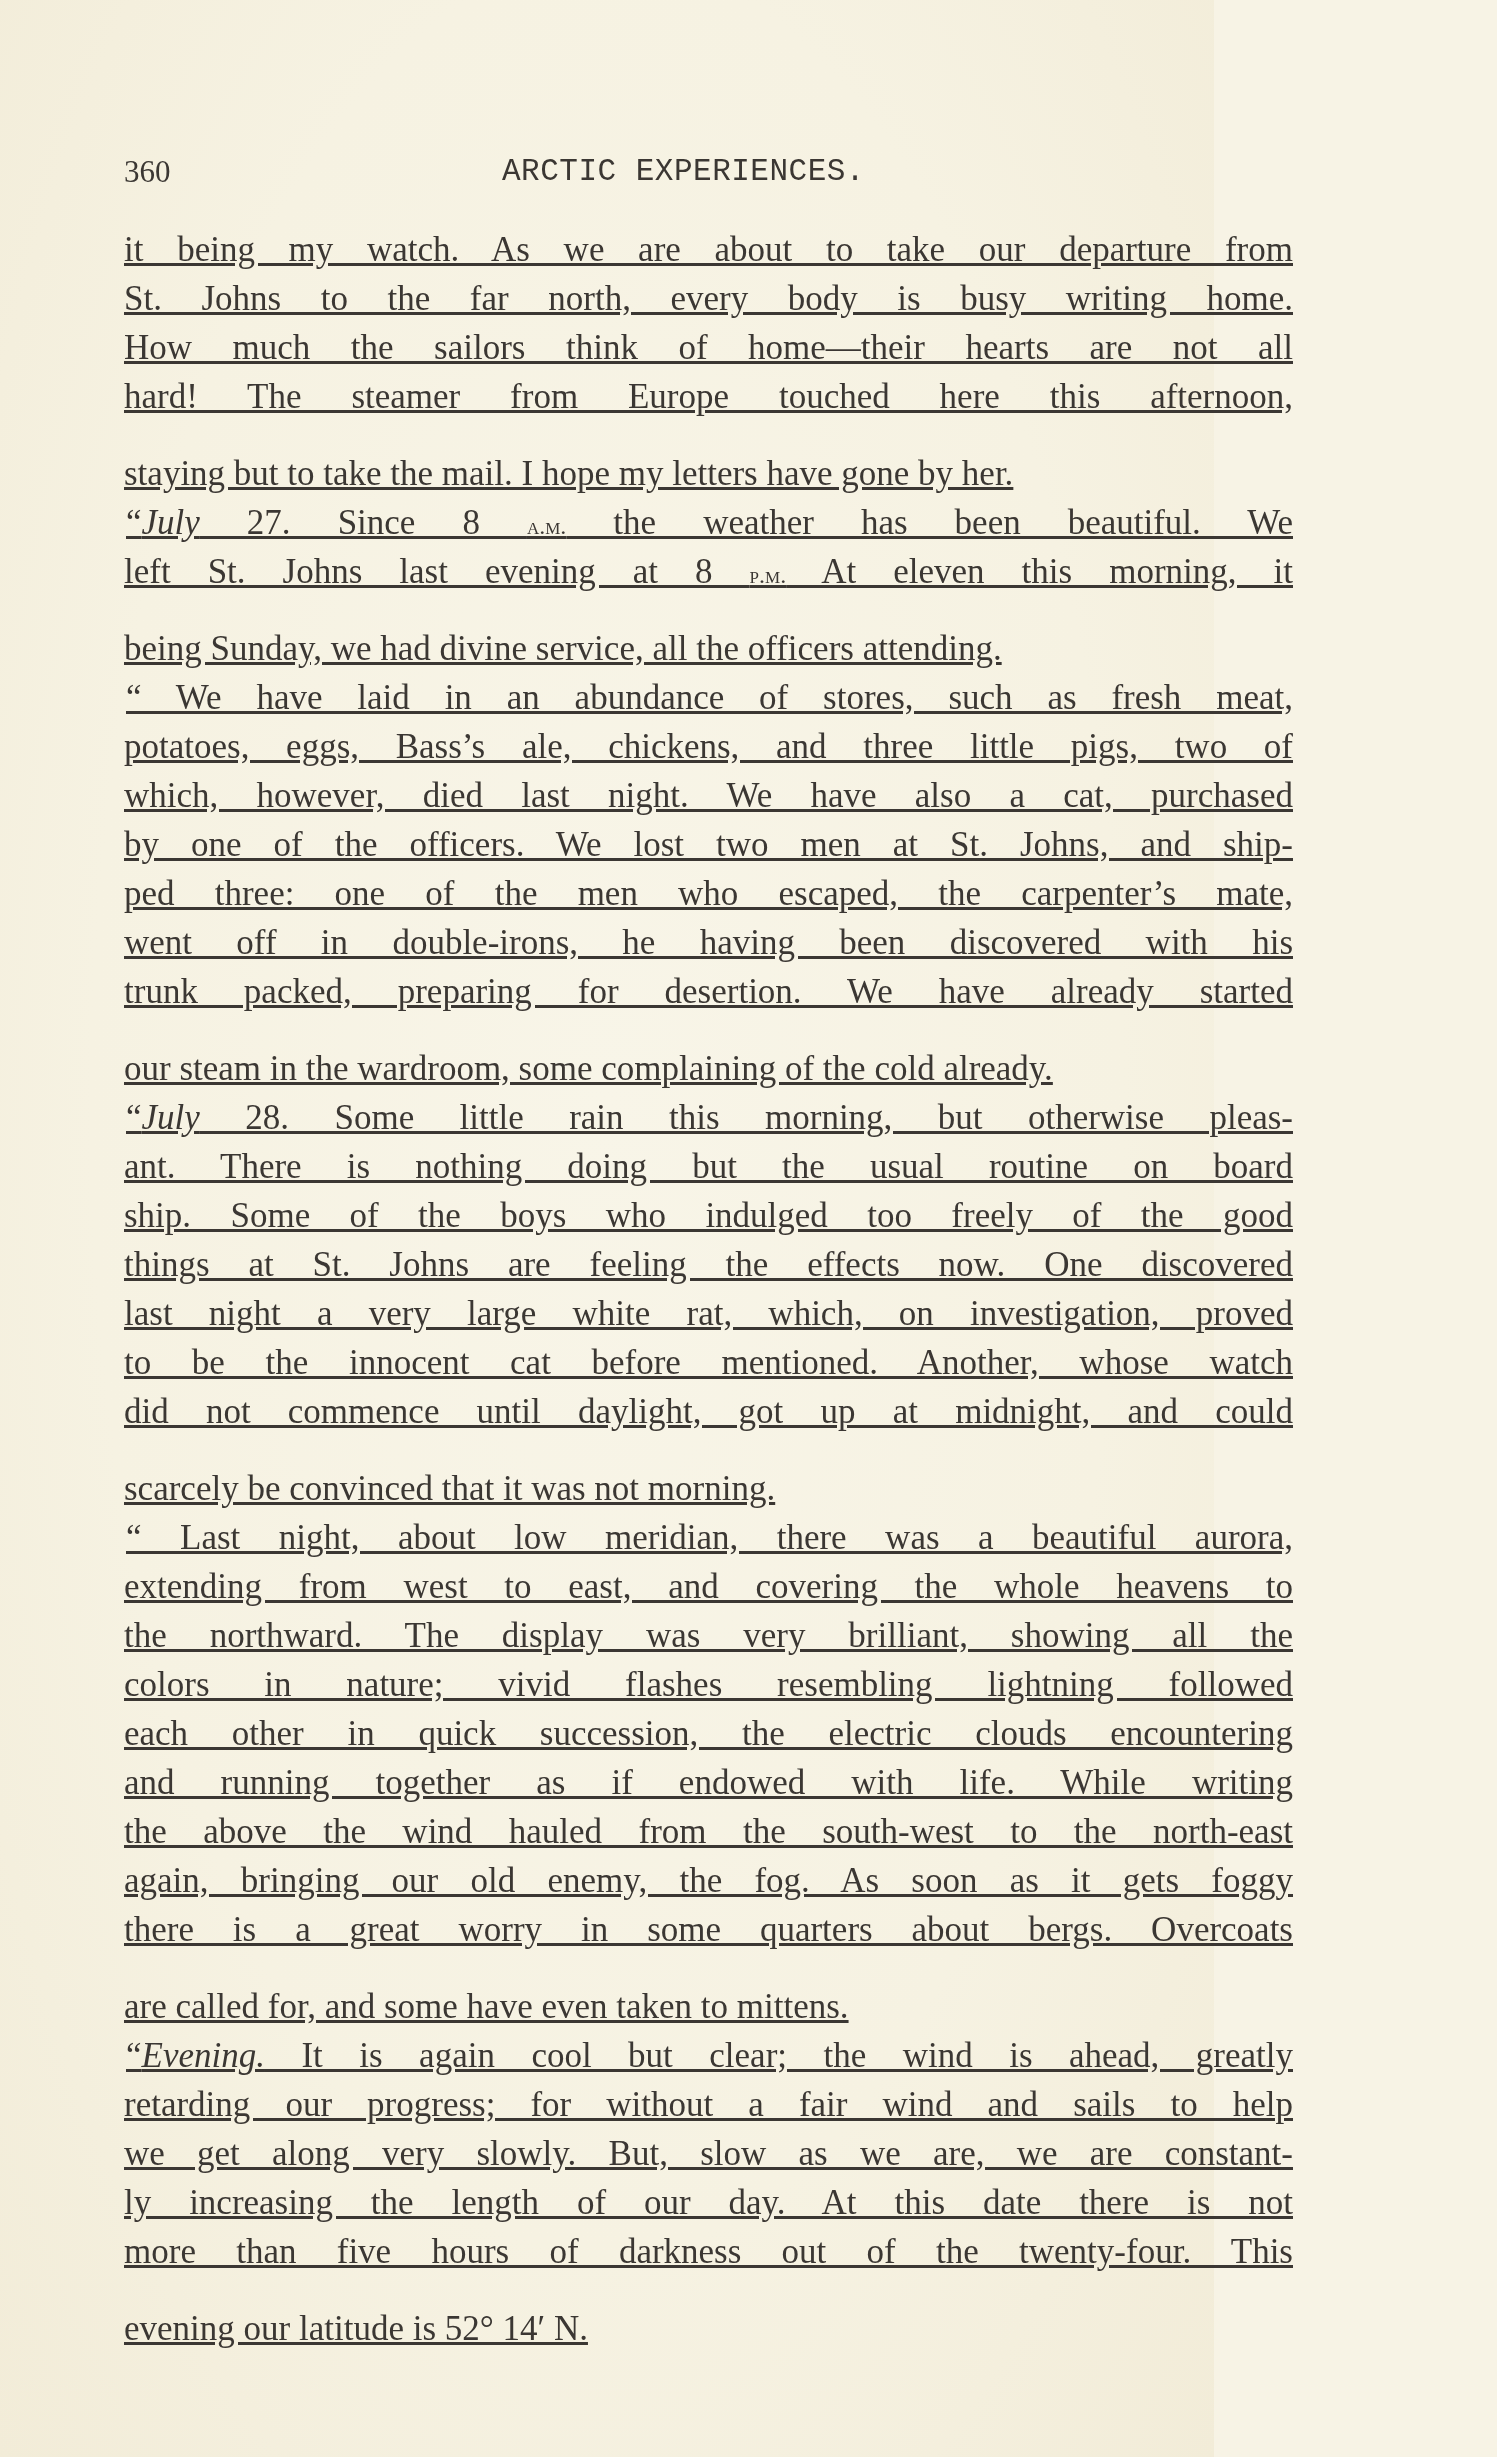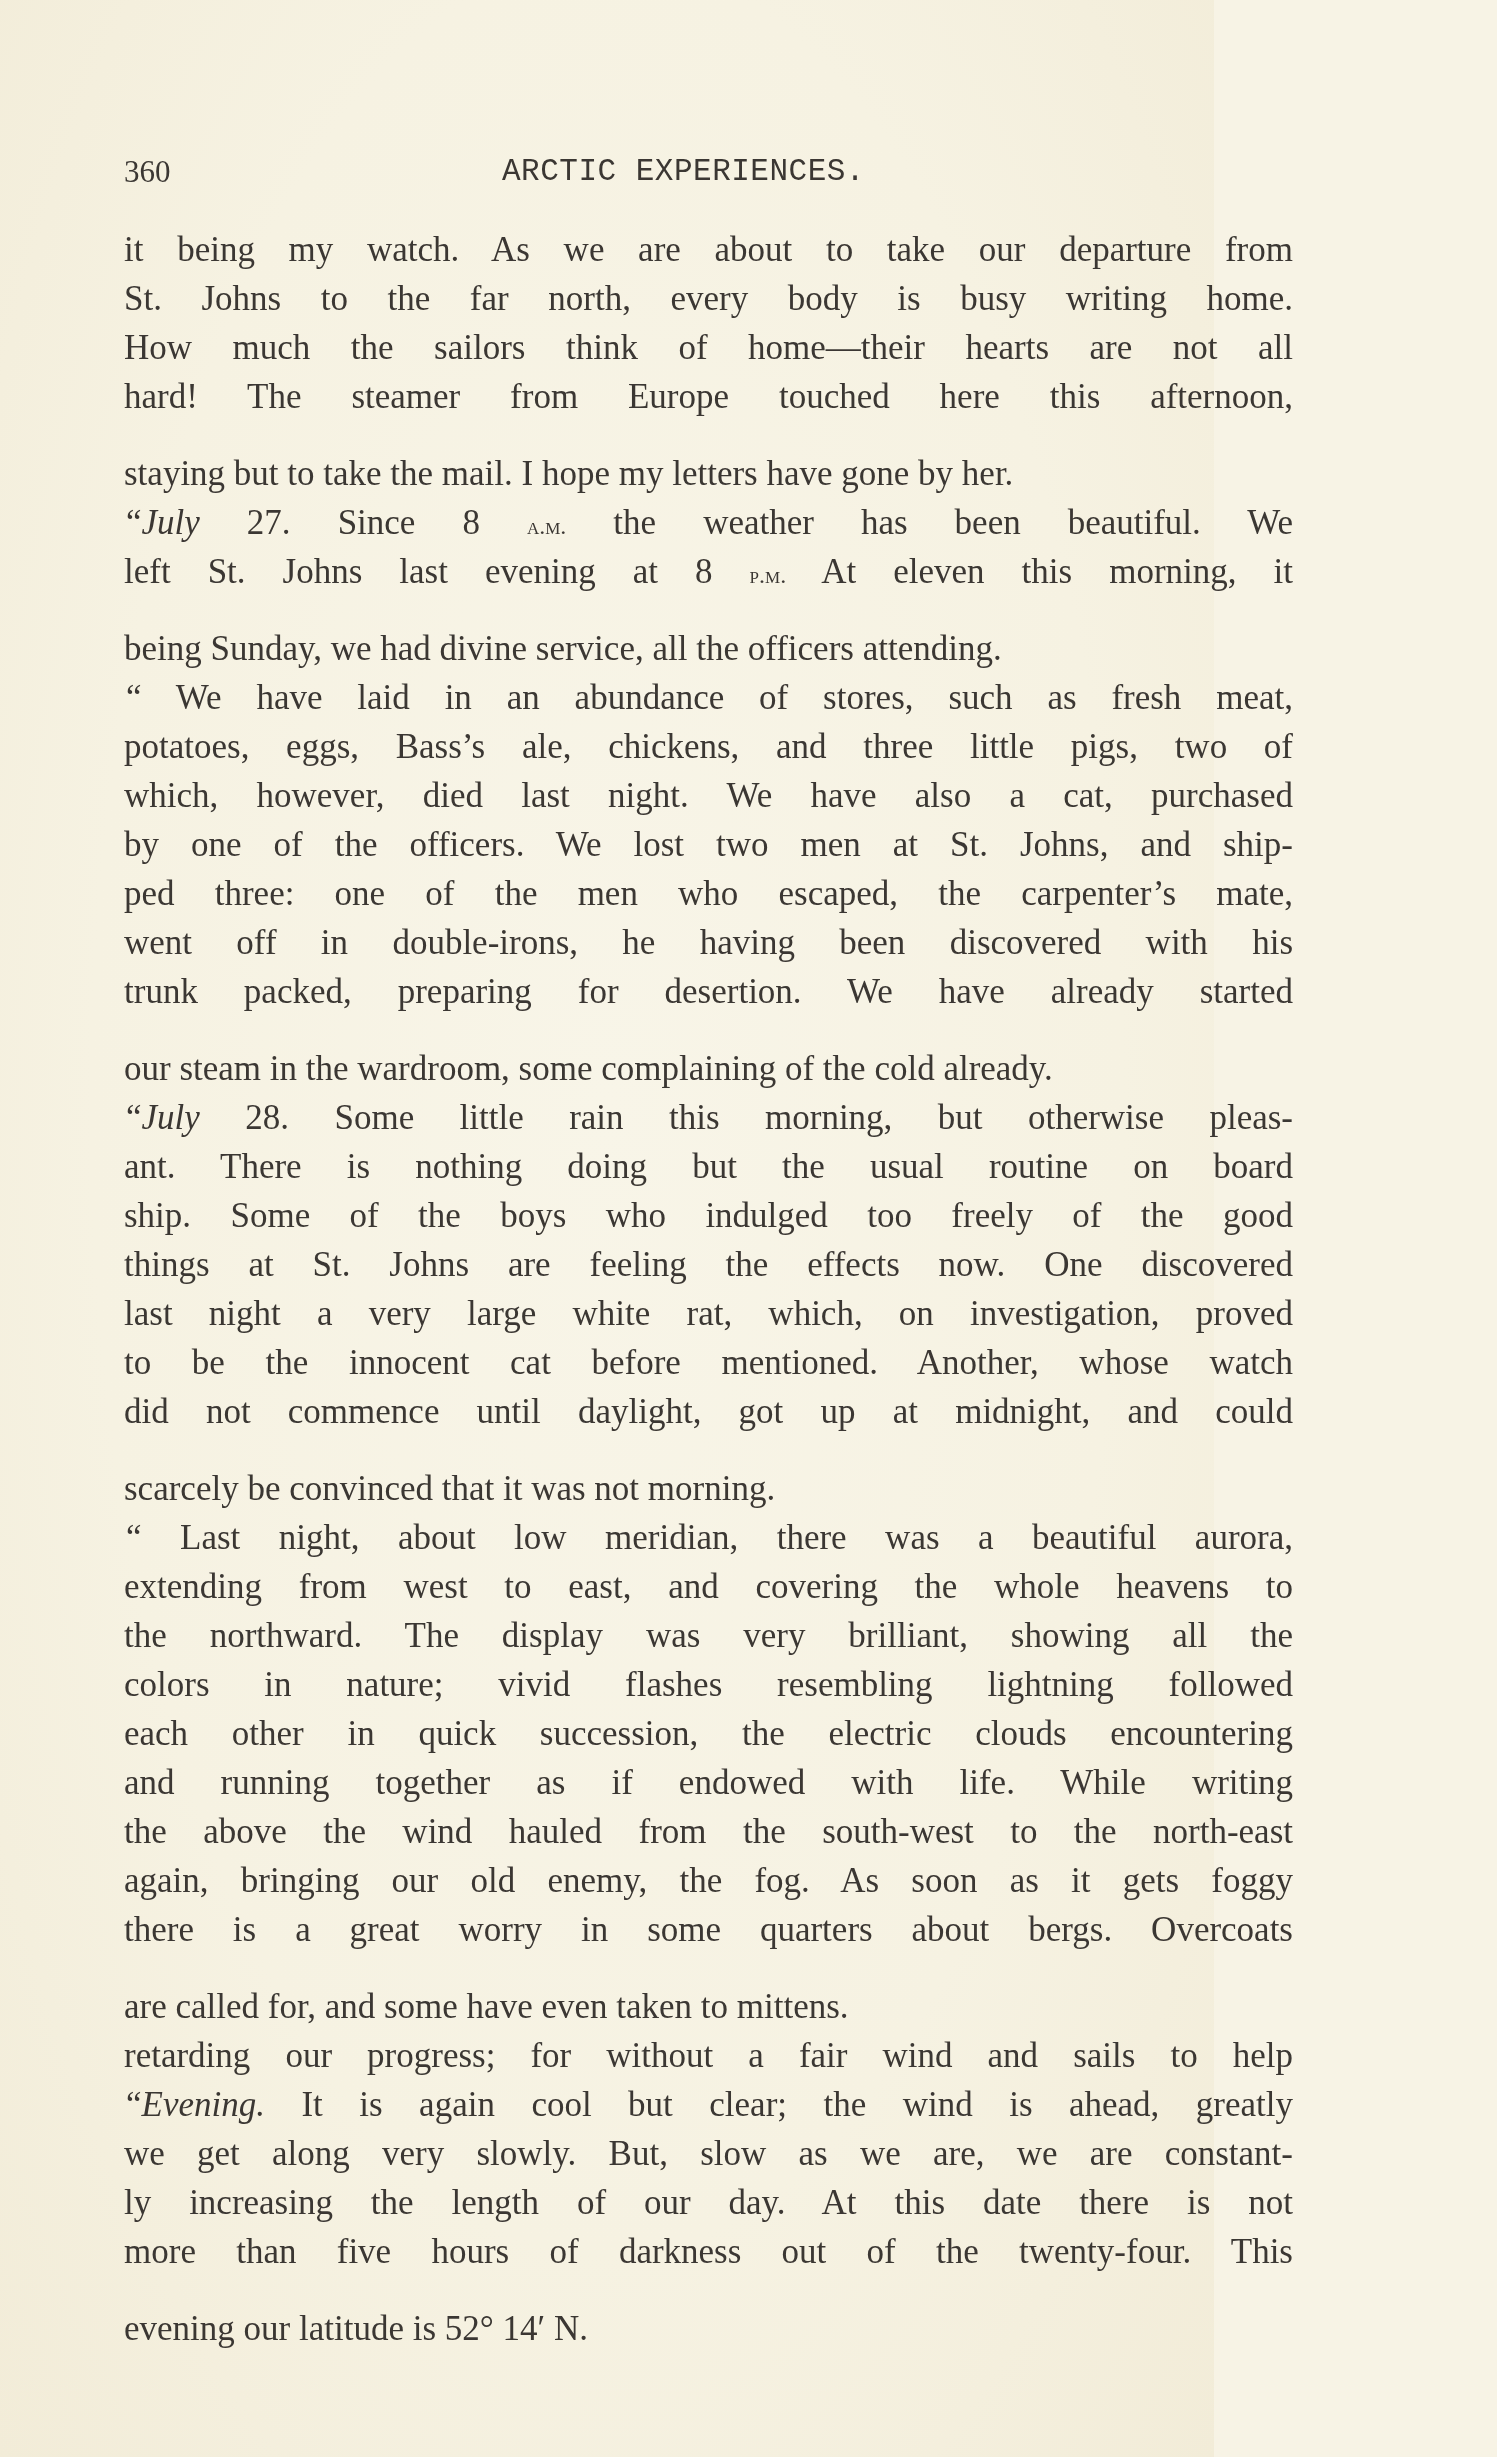--- a/index.html
+++ b/index.html
@@ -41,20 +41,21 @@
       left: 378px;
       top: 0;
       letter-spacing: 0.5px;
       font-family: Liberation Mono, monospace;
     }
     .body-text {
       position: absolute;
       top: 225px;
       left: 124px;
       width: 1169px;
+      text-decoration: underline;
     }
     .line {
       display: block;
       height: 49px;
       line-height: 49px;
       font-size: 35px;
       white-space: nowrap;
       text-align: justify;
       text-align-last: justify;
       letter-spacing: 0px;
@@ -112,21 +113,21 @@
       <div class="line indent"><span>“ Last night, about low meridian, there was a beautiful aurora,</span></div>
       <div class="line"><span>extending from west to east, and covering the whole heavens to</span></div>
       <div class="line"><span>the northward.  The display was very brilliant, showing all the</span></div>
       <div class="line"><span>colors in nature; vivid flashes resembling lightning followed</span></div>
       <div class="line"><span>each other in quick succession, the electric clouds encountering</span></div>
       <div class="line"><span>and running together as if endowed with life.  While writing</span></div>
       <div class="line"><span>the above the wind hauled from the south-west to the north-east</span></div>
       <div class="line"><span>again, bringing our old enemy, the fog.  As soon as it gets foggy</span></div>
       <div class="line"><span>there is a great worry in some quarters about bergs.  Overcoats</span></div>
       <div class="line last"><span>are called for, and some have even taken to mittens.</span></div>
+      <div class="line indent"><span>“</span><span class="it">Evening.</span><span>  It is again cool but clear; the wind is ahead, greatly</span></div>
       <div class="line"><span>retarding our progress; for without a fair wind and sails to help</span></div>
-      <div class="line indent"><span>“</span><span class="it">Evening.</span><span>  It is again cool but clear; the wind is ahead, greatly</span></div>
       <div class="line"><span>we get along very slowly.  But, slow as we are, we are constant-</span></div>
       <div class="line"><span>ly increasing the length of our day.  At this date there is not</span></div>
       <div class="line"><span>more than five hours of darkness out of the twenty-four.  This</span></div>
       <div class="line last"><span>evening our latitude is 52° 14′ N.</span></div>
     </div>
 </div>
 
 
 </body></html>

